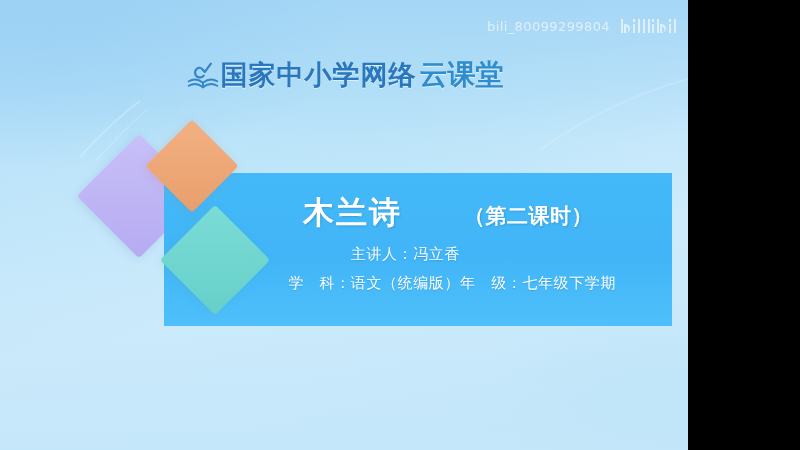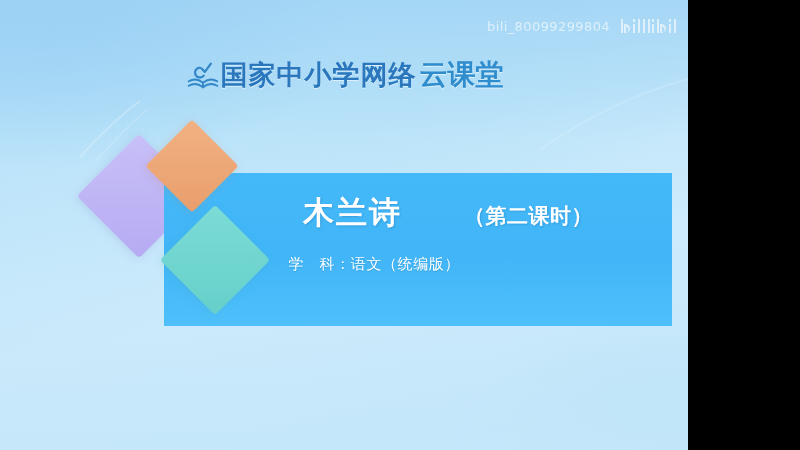--- a/index.html
+++ b/index.html
@@ -261,23 +261,25 @@
   <div class="diamond purple"></div>
 
   <div class="banner">
     <div class="banner-inner">
       <div class="title-row">
         <span class="lesson-title">木兰诗</span>
         <span class="lesson-session">（第二课时）</span>
       </div>
       <div class="meta">
         <div class="meta-row">
+          <span class="meta-cell first">主讲人：冯立香</span>
         </div>
         <div class="meta-row">
           <span class="meta-cell first">学　科：语文（统编版）</span>
+          <span class="meta-cell">年　级：七年级下学期</span>
         </div>
       </div>
     </div>
   </div>
 
   <div class="diamond orange"></div>
   <div class="diamond teal"></div>
 
 </div>
 

